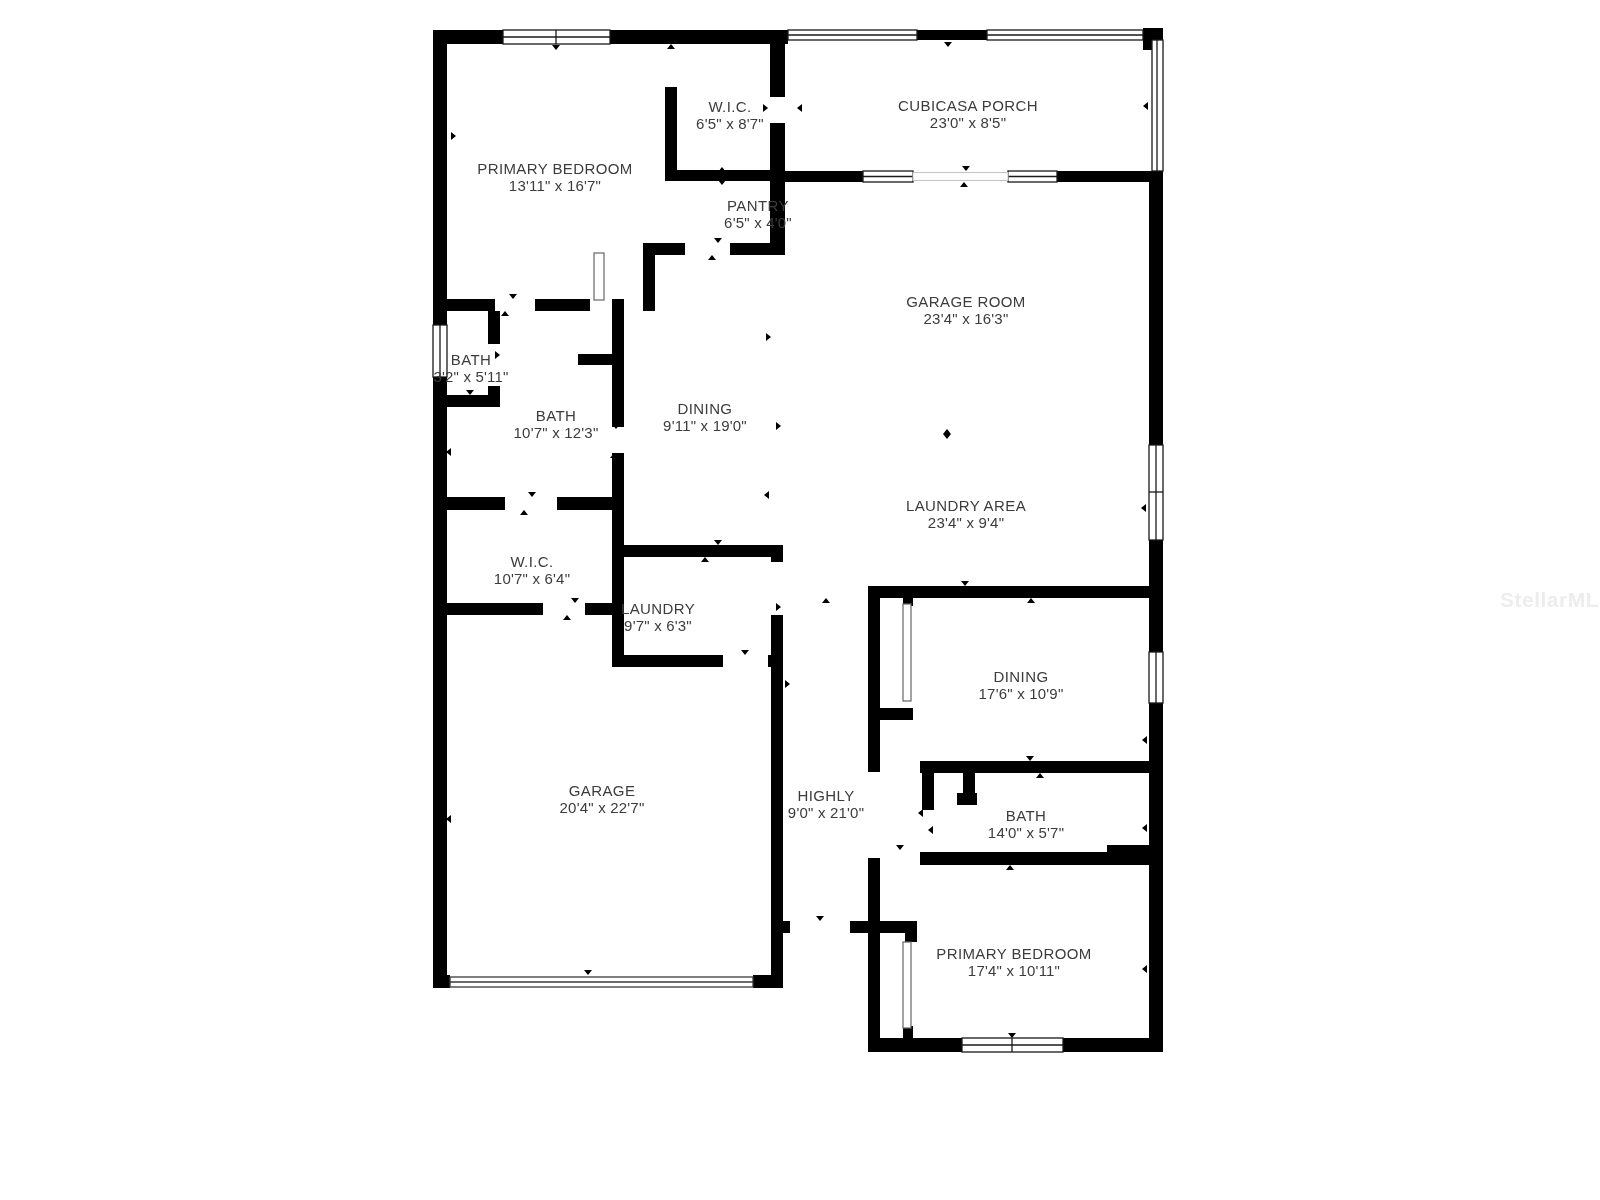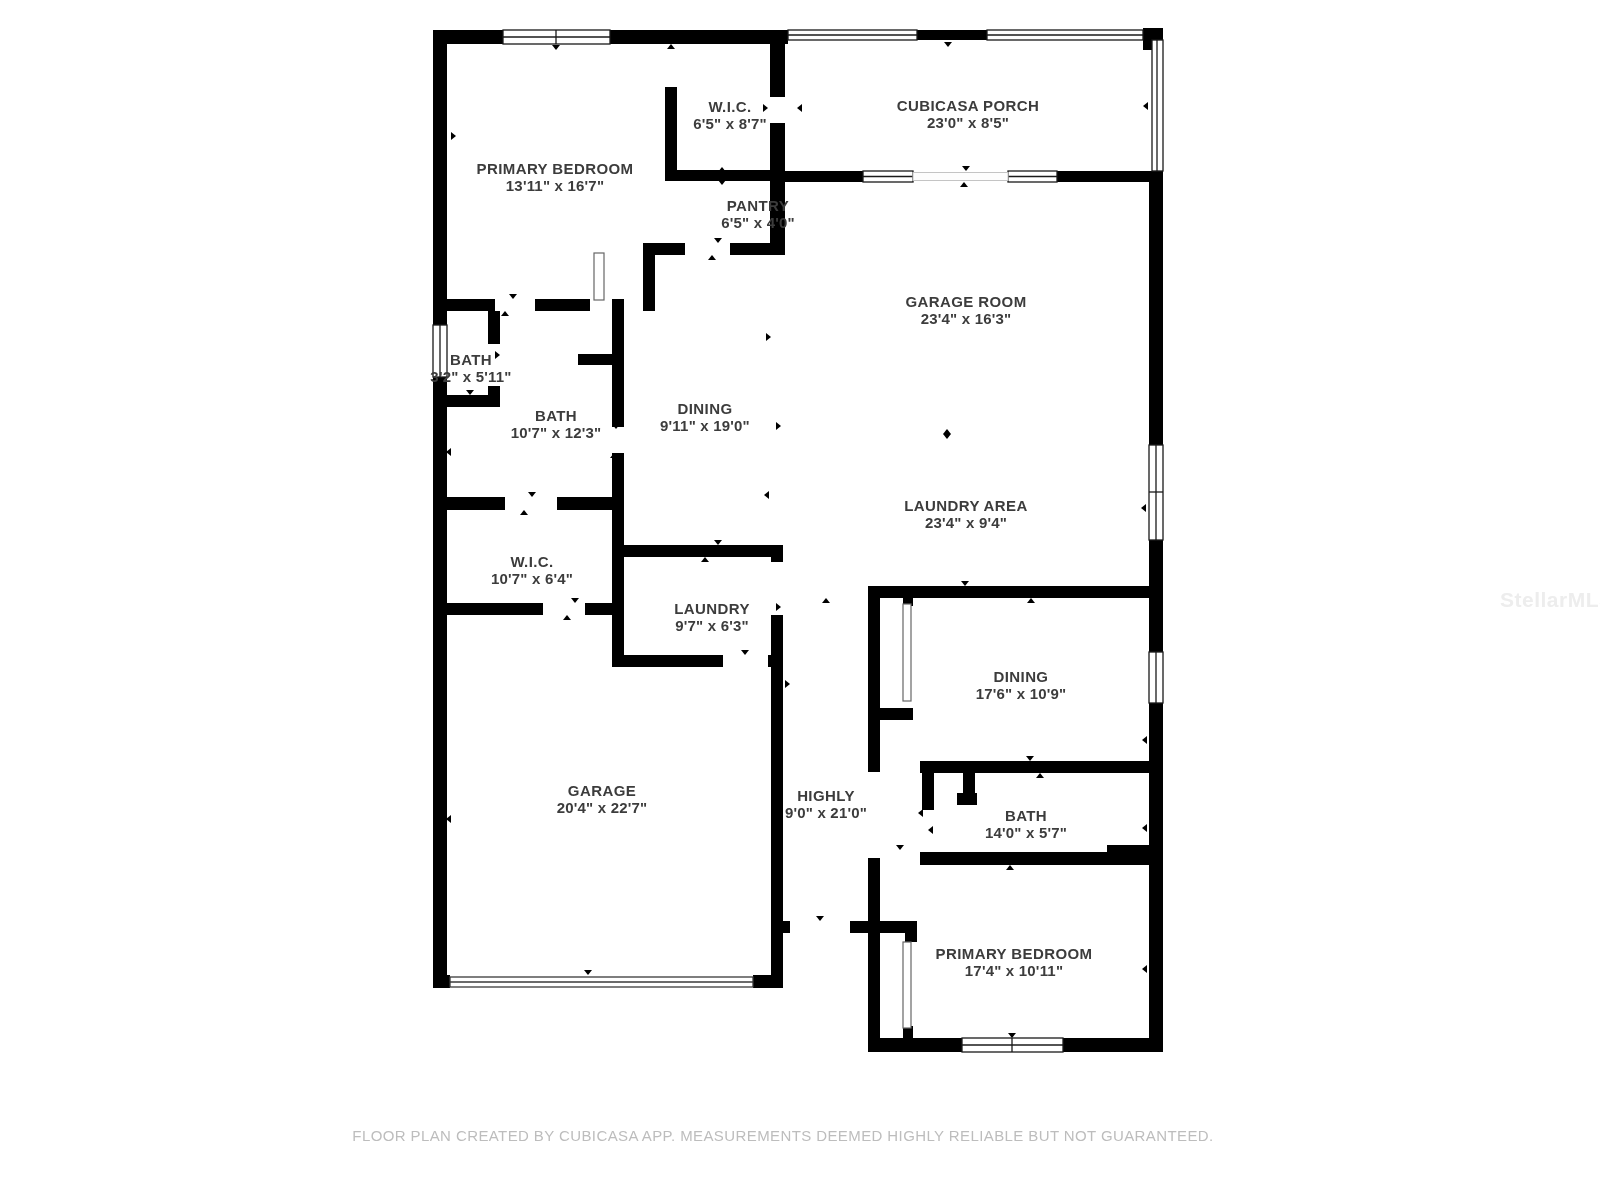--- a/index.html
+++ b/index.html
@@ -4,21 +4,21 @@
 <style>
   html,body{margin:0;padding:0;background:#ffffff;}
   .canvas{
     position:relative;width:1600px;height:1200px;background:#fff;overflow:hidden;
     font-family:"Liberation Sans",sans-serif;
     --room-text:#3c3c3c; --footer-text:#bdbdbd; --watermark-text:#ededed;
   }
   .plan-svg{position:absolute;left:0;top:0;}
   .room-label{
     position:absolute;transform:translateX(-50%);text-align:center;
-    color:var(--room-text);white-space:nowrap;font-weight:bold;
+    color:var(--room-text);white-space:nowrap;
   }
   .rn{font-size:15px;line-height:17px;letter-spacing:.4px;}
   .rd{font-size:15px;line-height:17px;letter-spacing:.2px;}
   .footer{
     position:absolute;left:783px;top:1127px;transform:translateX(-50%);
     font-size:15px;color:var(--footer-text);letter-spacing:.4px;white-space:nowrap;
   }
   .watermark{
     position:absolute;left:1500px;top:588px;font-size:21px;font-weight:700;
     color:var(--watermark-text);letter-spacing:.5px;white-space:nowrap;
@@ -241,21 +241,21 @@
     <div class="rd">9'11" x 19'0"</div>
   </div>
   <div class="room-label" style="left:966px;top:497px">
     <div class="rn">LAUNDRY AREA</div>
     <div class="rd">23'4" x 9'4"</div>
   </div>
   <div class="room-label" style="left:532px;top:553px">
     <div class="rn">W.I.C.</div>
     <div class="rd">10'7" x 6'4"</div>
   </div>
-  <div class="room-label" style="left:712px;top:600px">
+  <div class="room-label" style="left:658px;top:600px">
     <div class="rn">LAUNDRY</div>
     <div class="rd">9'7" x 6'3"</div>
   </div>
   <div class="room-label" style="left:1021px;top:668px">
     <div class="rn">DINING</div>
     <div class="rd">17'6" x 10'9"</div>
   </div>
   <div class="room-label" style="left:602px;top:782px">
     <div class="rn">GARAGE</div>
     <div class="rd">20'4" x 22'7"</div>
@@ -266,17 +266,16 @@
   </div>
   <div class="room-label" style="left:1026px;top:807px">
     <div class="rn">BATH</div>
     <div class="rd">14'0" x 5'7"</div>
   </div>
   <div class="room-label" style="left:1014px;top:945px">
     <div class="rn">PRIMARY BEDROOM</div>
     <div class="rd">17'4" x 10'11"</div>
   </div>
 
-  <div class="footer">FLOOR PLAN CREATED BY CUBICASA APP. MEASUREMENTS DEEMED HIGHLY RELIABLE BUT NOT GUARANTEED.</div>
 
   <div class="watermark">StellarMLS</div>
 
 </div>
 
 </body></html>

